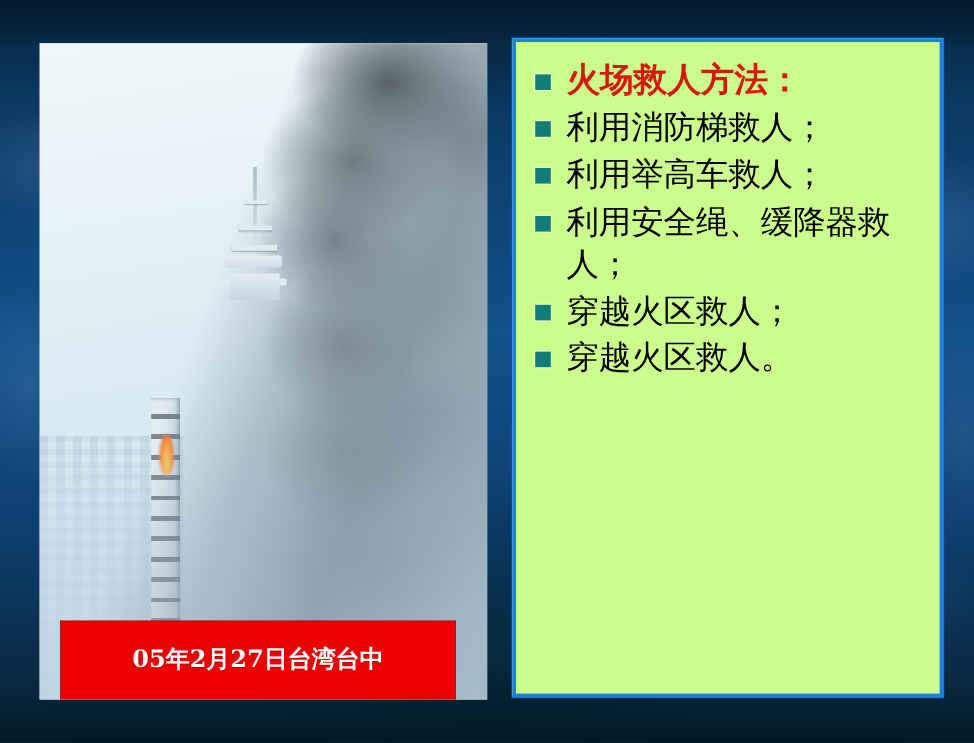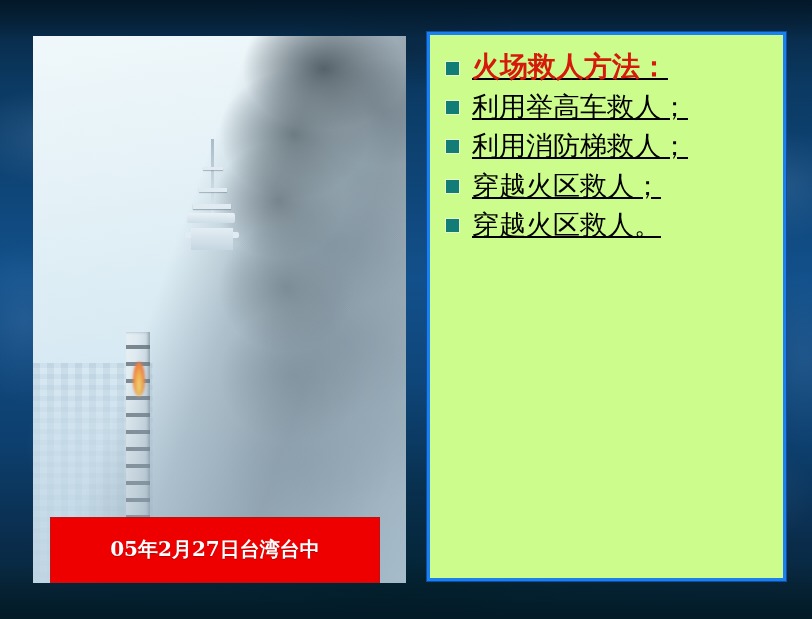--- a/index.html
+++ b/index.html
@@ -221,21 +221,20 @@
   }
   .bullet-list {
     list-style: none;
     margin: 0;
     padding: 0;
   }
   .bullet-item {
     display: flex;
     align-items: flex-start;
     margin: 0 2px 4px 0;
-    text-decoration: underline;
   }
   .bullet-mark {
     flex: 0 0 auto;
     width: 13px;
     height: 13px;
     background: #127c76;
     margin: 12px 13px 0 6px;
     box-shadow: 0 0 0 1px rgba(255,255,255,0.5);
   }
   .bullet-text {
@@ -289,28 +288,32 @@
   <div id="greenbox">
     <ul class="bullet-list">
 
       <li class="bullet-item is-title">
         <span class="bullet-mark"></span>
         <span class="bullet-text">火场救人方法：</span>
       </li>
 
       <li class="bullet-item">
         <span class="bullet-mark"></span>
+        <span class="bullet-text">利用消防梯救人；</span>
+      </li>
+
+      <li class="bullet-item">
+        <span class="bullet-mark"></span>
         <span class="bullet-text">利用举高车救人；</span>
       </li>
 
       <li class="bullet-item">
         <span class="bullet-mark"></span>
-        <span class="bullet-text">利用消防梯救人；</span>
-      </li>
-
+        <span class="bullet-text">利用安全绳、缓降器救人；</span>
+      </li>
 
 
 
       <li class="bullet-item">
         <span class="bullet-mark"></span>
         <span class="bullet-text">穿越火区救人；</span>
       </li>
 
 
       <li class="bullet-item">

